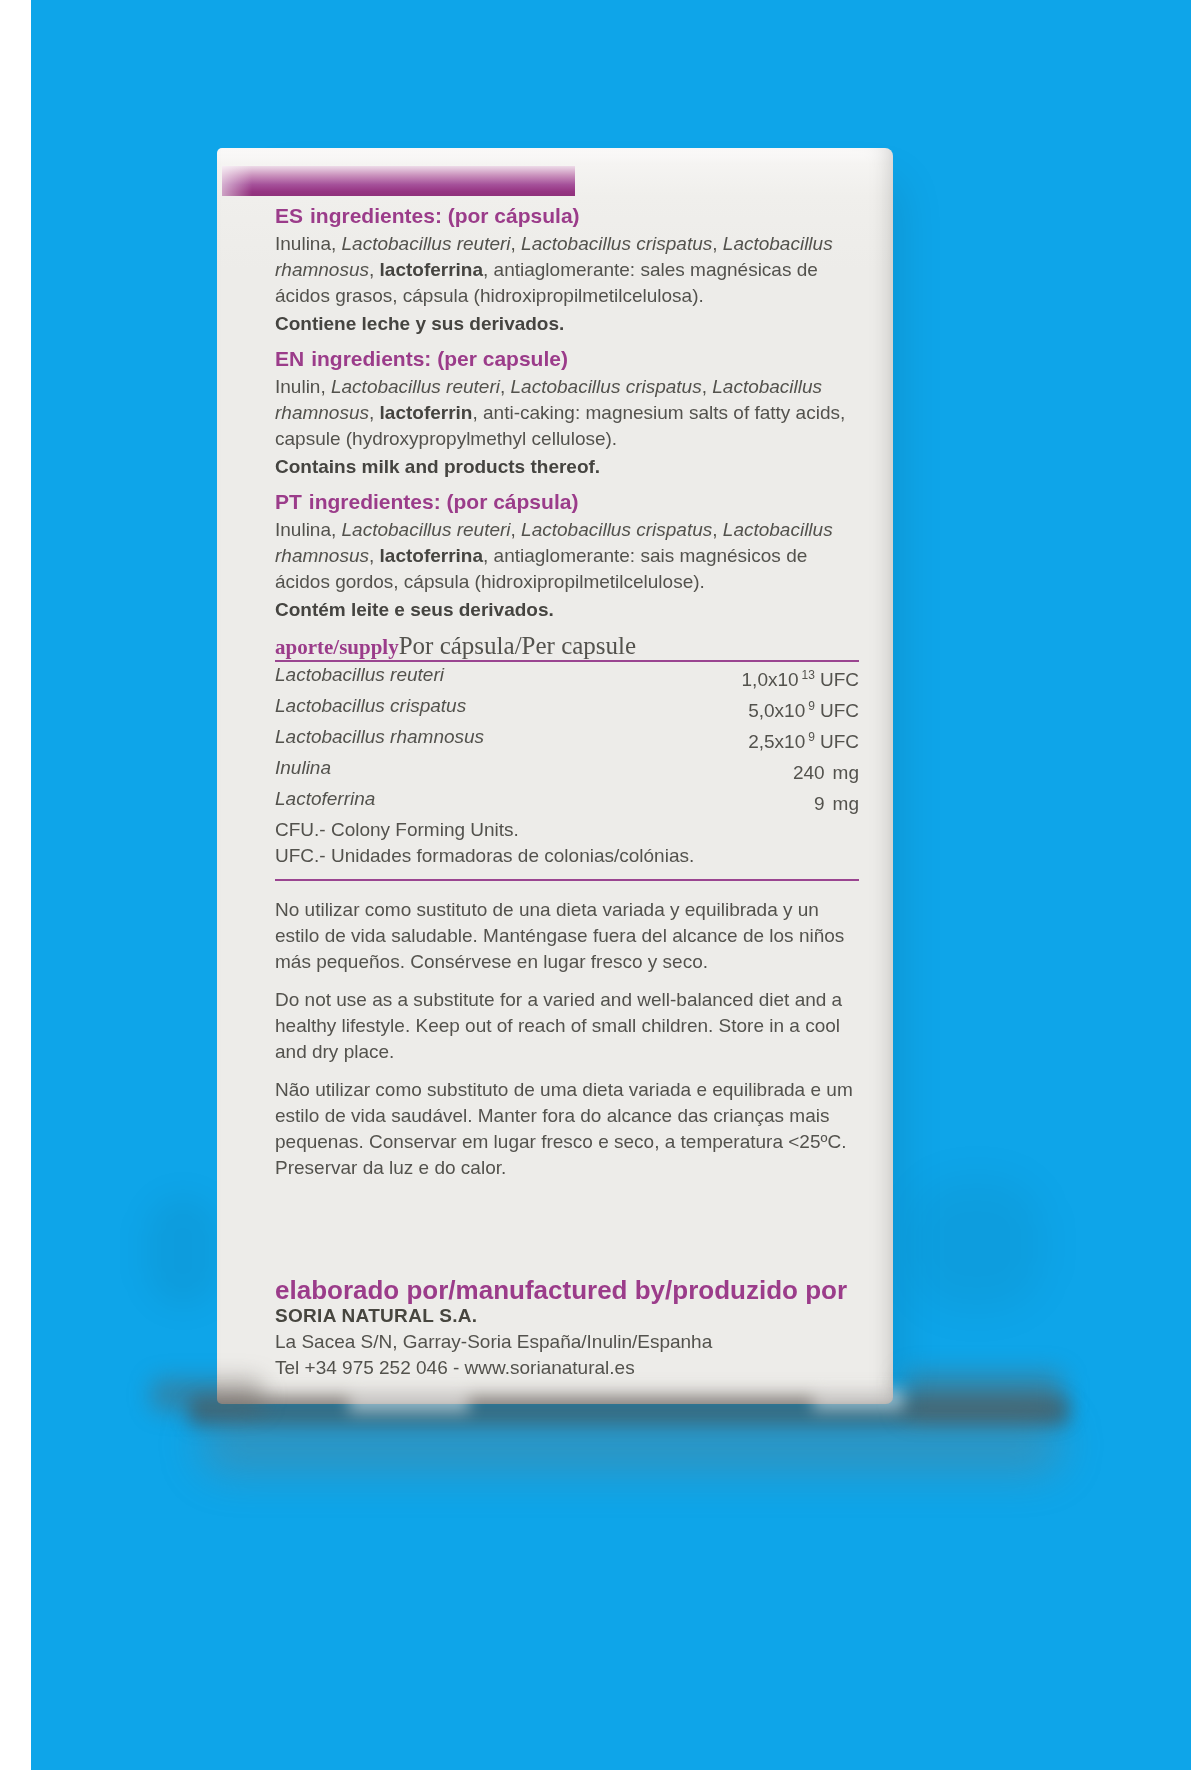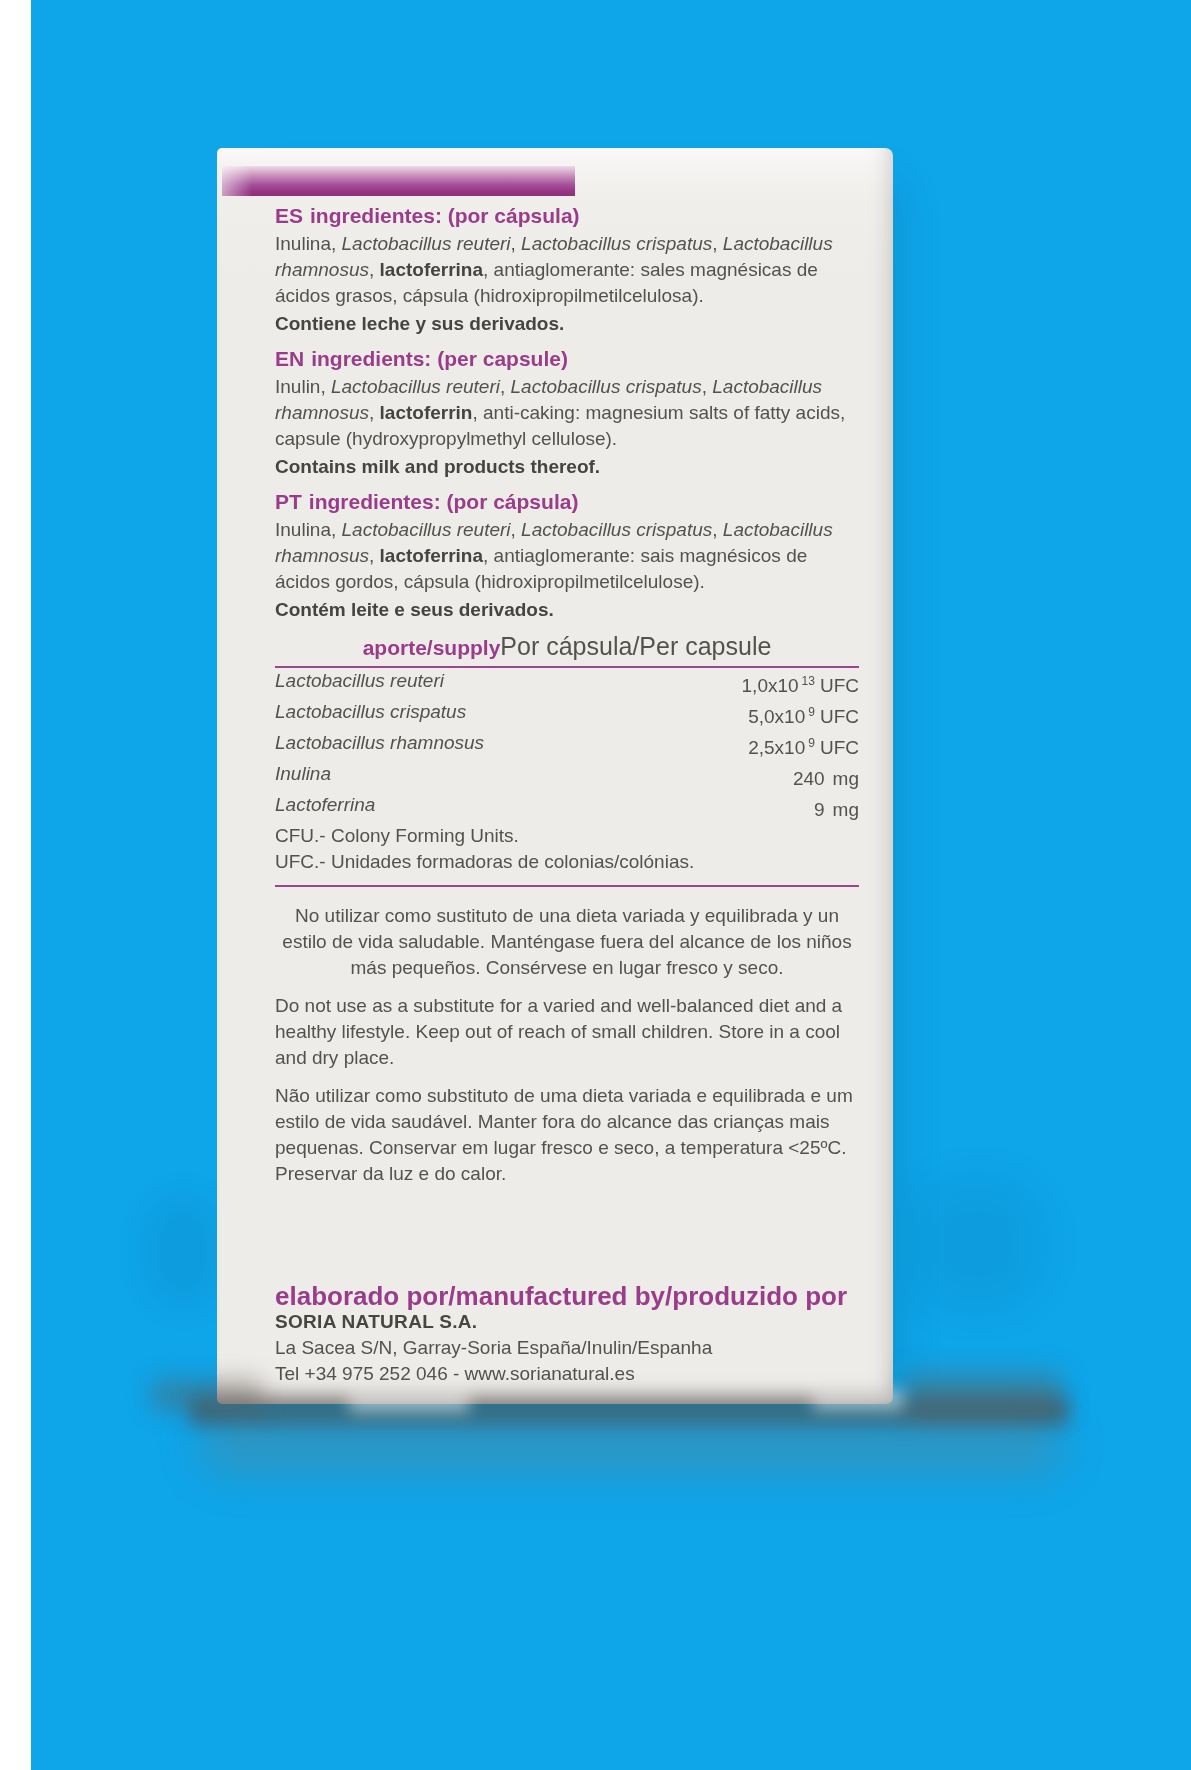--- a/index.html
+++ b/index.html
@@ -42,34 +42,34 @@
   }
   .lang-code { font-weight: 800; margin-right: 7px; }
   p.ing { margin: 0 0 2px; }
   .run-normal { font-style: normal; }
   .run-italic { font-style: italic; }
   .run-bold   { font-weight: 700; color: #454440; }
   p.allergen { margin: 0 0 6px; font-weight: 700; color: #454440; }
 
   .supply { margin-top: 10px; }
   .supply-head {
-    display: flex; justify-content: center; align-items: baseline;
-    padding-bottom: 5px; border-bottom: 2.5px solid #9a4590;
+    display: flex; justify-content: flex-start; align-items: baseline;
+    border-bottom: 2.5px solid #9a4590; font-family: Liberation Serif, serif;
   }
   .supply-head .hl { color: #9b3c8a; font-weight: 700; font-size: 21px; }
   .supply-head .hr { font-size: 25px; }
   .srow { display: flex; justify-content: space-between; line-height: 26px; }
   .srow .nm { font-style: italic; }
   .amt sup { font-size: 12px; vertical-align: 7px; margin-left: 3px; margin-right: 1px; }
   .amt .unit { margin-left: 4px; }
   .notes p { margin: 0; }
   .rule-bottom { border-bottom: 2.5px solid #9a4590; margin-top: 10px; }
 
   .warnings p { margin: 12px 0 0; }
-  .warnings p:first-child { margin-top: 16px; text-align: center; }
+  .warnings p:first-child { margin-top: 16px; }
 
   .mfr { margin-top: 96px; }
   .mfr-h { margin: 0 0 2px; color: #9b3c8a; font-weight: 700; font-size: 26px; line-height: 26px; }
   .mfr p { margin: 0; }
   .mfr .name { font-weight: 600; color: #47463f; letter-spacing: 0.3px; }
 
   
   .shadow-band  { position: absolute; left: 158px; top: 1396px; width: 880px; height: 30px;
                   background: rgba(72,66,60,0.55); filter: blur(9px);  border-radius: 8px; }
   .shadow-soft  { position: absolute; left: 168px; top: 1416px; width: 864px; height: 58px;

